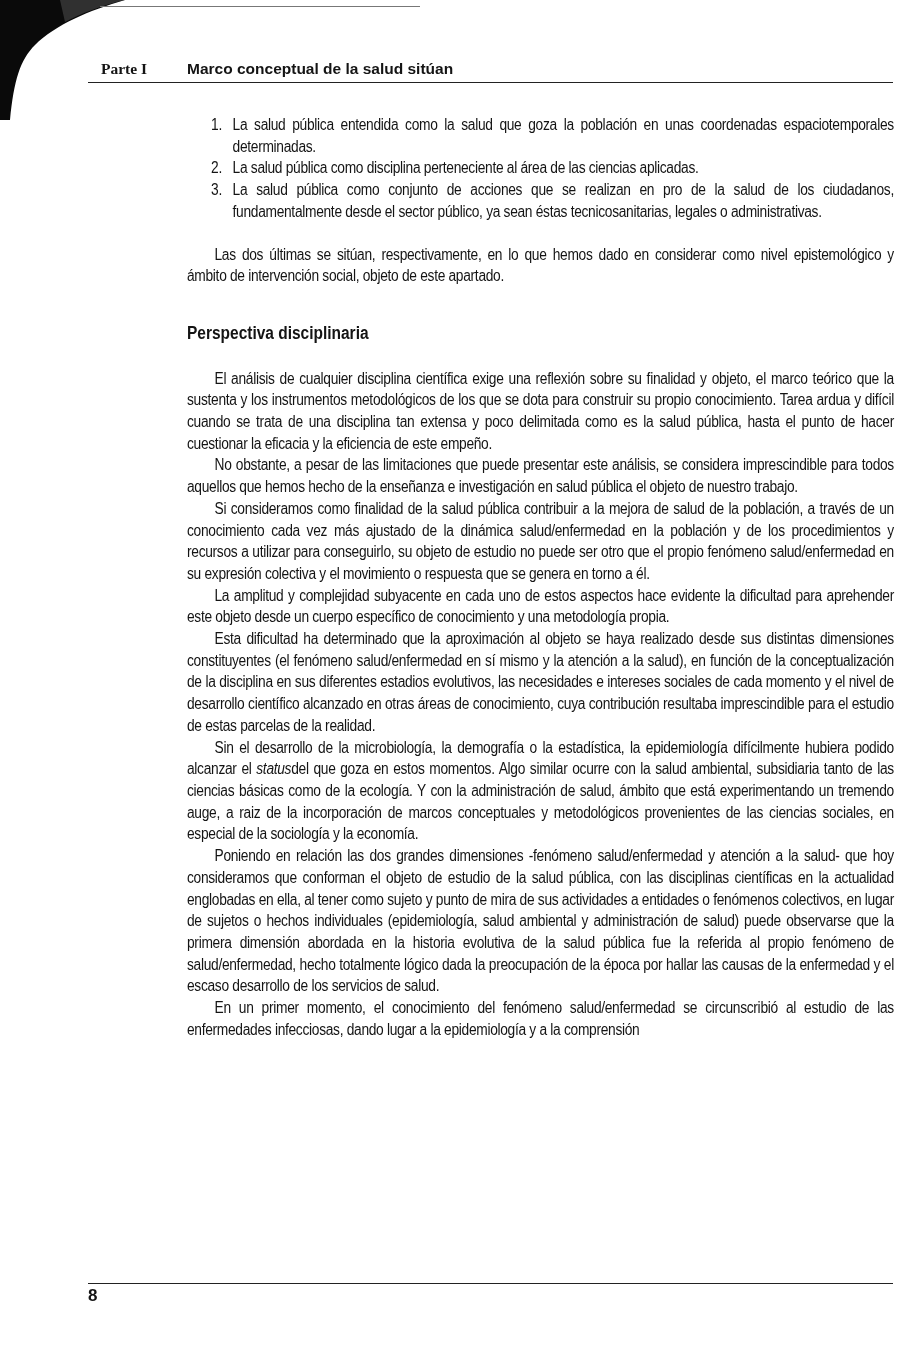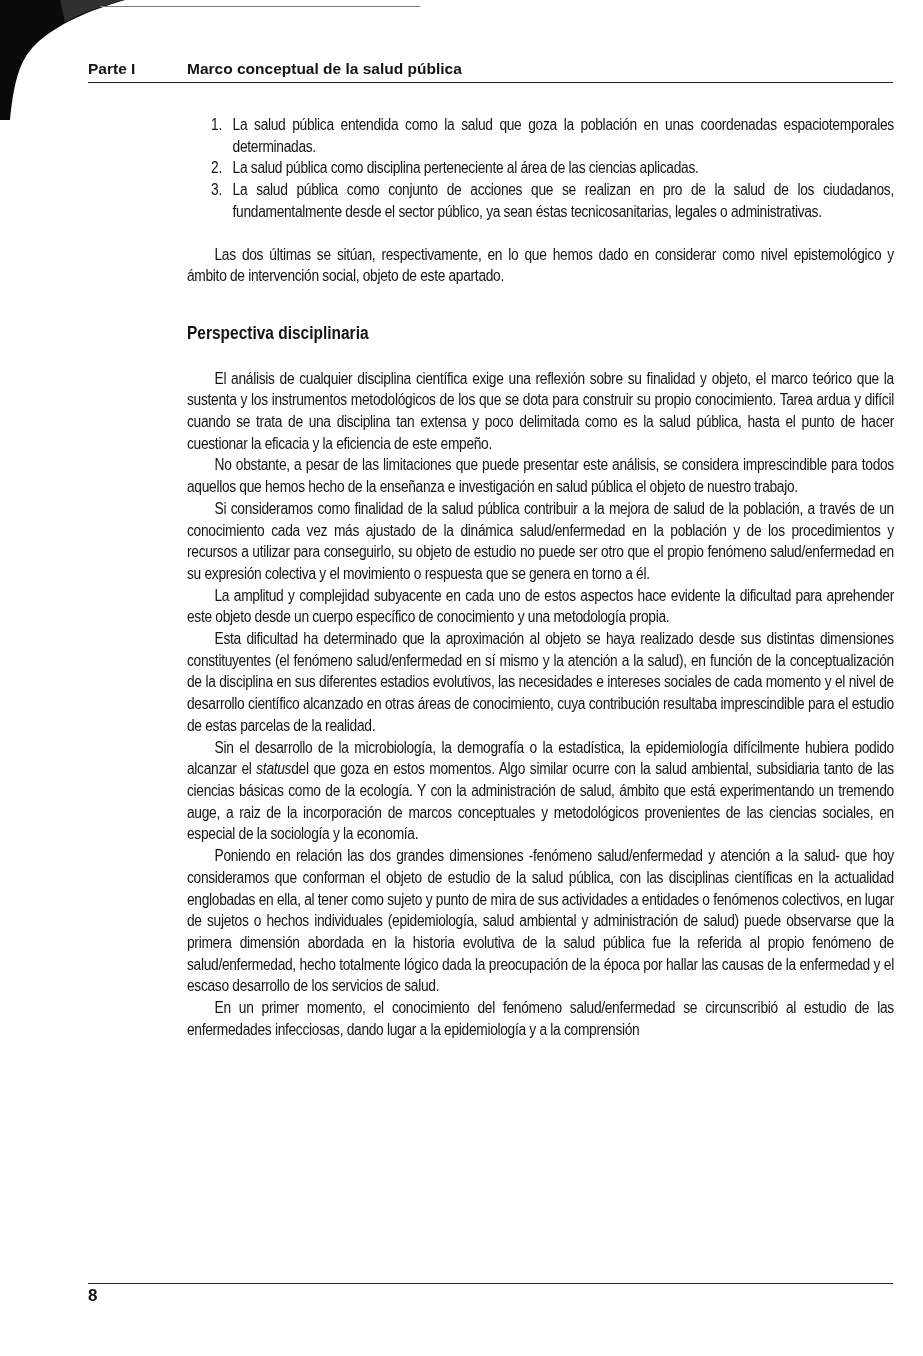--- a/index.html
+++ b/index.html
@@ -3,21 +3,21 @@
 <meta charset="utf-8">
 <style>
   html, body { margin: 0; padding: 0; background: #ffffff; }
   body { width: 923px; height: 1356px; position: relative; overflow: hidden;
          font-family: "Liberation Sans Narrow", "Liberation Sans", sans-serif; color: #141414; }
   .corner { position: absolute; left: 0; top: 0; width: 140px; height: 120px; }
   .top-rule { position: absolute; left: 100px; top: 6px; width: 320px; height: 1px; background: #777; }
   .header { position: absolute; left: 88px; top: 60px; width: 805px; height: 22px;
             border-bottom: 1.3px solid #222; font-weight: bold; font-size: 15.5px;
             font-family: "Liberation Sans", sans-serif; }
-  .header .part { position: absolute; left: 0; top: 0; }
+  .header .part { position: absolute; left: 13px; top: 0; font-family: Liberation Serif, serif; }
   .header .title { position: absolute; left: 99px; top: 0; }
   .content { position: absolute; left: 187px; top: 114px; width: 707px;
              font-size: 16px; line-height: 21.7px; letter-spacing: -0.35px;
              transform-origin: left top; }
   .txt { transform: scaleX(0.86); transform-origin: left top; width: 822px; }
   ol { margin: 0; padding: 0; list-style: none; }
   ol li { position: relative; padding-left: 53px; text-align: justify; }
   ol li .num { position: absolute; left: 28px; top: 0; }
   p { margin: 0; text-align: justify; text-indent: 32px; }
   .gap1 { height: 21px; }
@@ -32,21 +32,21 @@
 <body>
 
 <svg class="corner" viewBox="0 0 140 120">
   <path d="M0,0 L125,0 C90,10 55,25 35,45 C20,60 14,80 10,120 L0,120 Z" fill="#0a0a0a"></path>
   <path d="M60,0 L125,0 C100,6 80,14 65,22 Z" fill="#555" opacity="0.5"></path>
 </svg>
 <div class="top-rule"></div>
 
 <div class="header">
   <span class="part">Parte I</span>
-  <span class="title">Marco conceptual de la salud pública</span>
+  <span class="title">Marco conceptual de la salud sitúan</span>
 </div>
 
 <div class="content">
   <div class="txt">
     <ol>
       <li><span class="num">1.</span><span>La salud pública entendida como la salud que goza la población en unas coordenadas espaciotemporales determinadas.</span></li>
       <li><span class="num">2.</span><span>La salud pública como disciplina perteneciente al área de las ciencias aplicadas.</span></li>
       <li><span class="num">3.</span><span>La salud pública como conjunto de acciones que se realizan en pro de la salud de los ciudadanos, fundamentalmente desde el sector público, ya sean éstas tecnicosanitarias, legales o administrativas.</span></li>
     </ol>
     <div class="gap1"></div>

